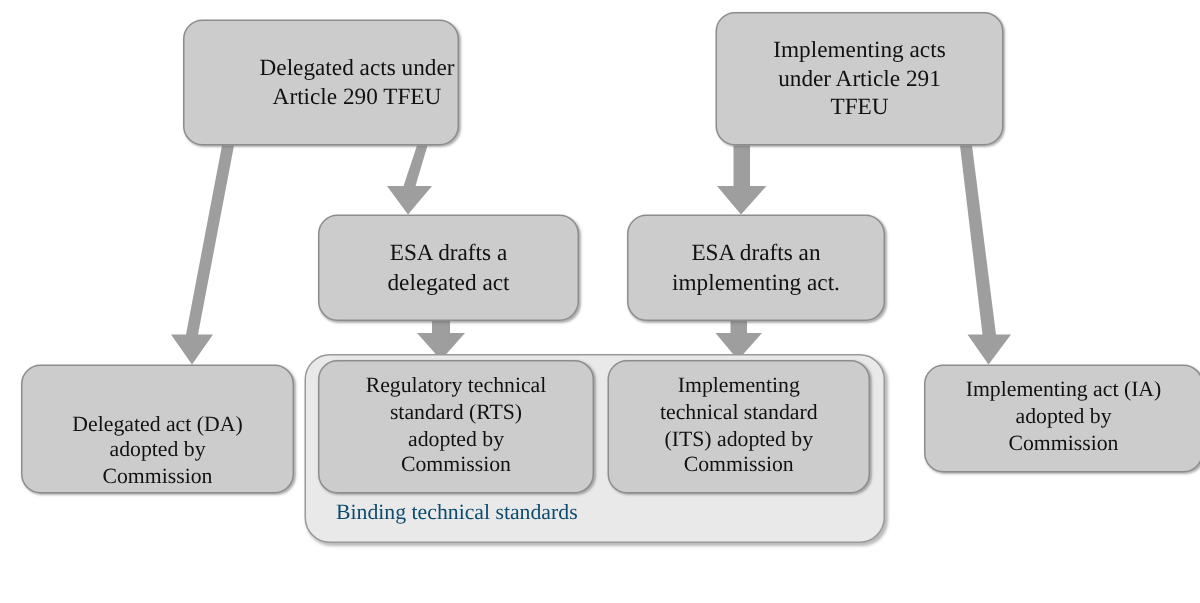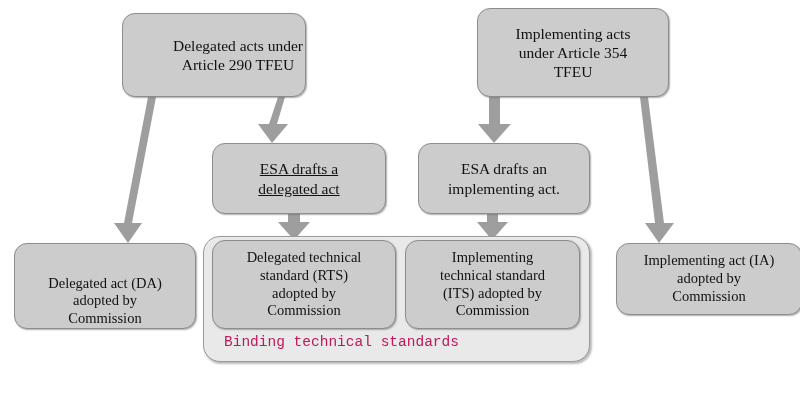--- a/index.html
+++ b/index.html
@@ -48,28 +48,28 @@
     box-sizing: border-box;
     background: #e9e9e9;
     border: 1.4px solid #9a9a9a;
     border-radius: 17px;
     z-index: 2;
     box-shadow: 1.5px 1.5px 2px rgba(120,120,120,0.5);
   }
   .group-label {
     position: absolute;
     z-index: 4;
-    color: #be185d;
-    font-family: Liberation Mono, monospace;
+    color: #0c4a6e;
+    font-family: Liberation Serif, serif;
     white-space: nowrap;
   }
   
   #n-delegated-source { left: 122px; top: 13px;  width: 184px; height: 84px;  font-size: 15.5px; padding-left: 48px; }
   #n-implementing-source { left: 477px; top: 8px; width: 192px; height: 89px; font-size: 15.5px; }
-  #n-esa-delegated { left: 212px; top: 143px; width: 174px; height: 71px; font-size: 15.5px; text-decoration: underline; }
+  #n-esa-delegated { left: 212px; top: 143px; width: 174px; height: 71px; font-size: 15.5px; }
   #n-esa-implementing { left: 418px; top: 143px; width: 172px; height: 71px; font-size: 15.5px; font-family: Liberation Serif, serif; }
   #n-da-adopted { left: 14px;  top: 243px; width: 182px; height: 86px; font-size: 14.5px; align-items: flex-end; }
   #n-rts-adopted { left: 212px; top: 240px; width: 184px; height: 89px; font-size: 14.5px; }
   #n-its-adopted { left: 405px; top: 240px; width: 175px; height: 89px; font-size: 14.5px; }
   #n-ia-adopted { left: 616px; top: 243px; width: 186px; height: 72px; font-size: 14.5px; }
   #group-bts { left: 203px; top: 236px; width: 387px; height: 126px; }
   #group-bts-label { left: 224px; top: 334px; font-size: 14.5px; }
 </style>
 </head>
 <body>
@@ -95,40 +95,40 @@
 
   <div class="group-box" id="group-bts"></div>
   <div class="group-label" id="group-bts-label">Binding technical standards</div>
 
   <div class="node" id="n-delegated-source">
     <span class="lbl">Delegated acts under
 Article 290 TFEU</span>
   </div>
   <div class="node" id="n-implementing-source">
     <span class="lbl">Implementing acts
-under Article 354
+under Article 291
 TFEU</span>
   </div>
 
   <div class="node" id="n-esa-delegated">
     <span class="lbl">ESA drafts a
 delegated act</span>
   </div>
   <div class="node" id="n-esa-implementing">
     <span class="lbl">ESA drafts an
 implementing act.</span>
   </div>
 
   <div class="node" id="n-da-adopted">
     <span class="lbl">Delegated act (DA)
 adopted by
 Commission</span>
   </div>
   <div class="node" id="n-rts-adopted">
-    <span class="lbl">Delegated technical
+    <span class="lbl">Regulatory technical
 standard  (RTS)
 adopted by
 Commission</span>
   </div>
   <div class="node" id="n-its-adopted">
     <span class="lbl">Implementing
 technical standard
 (ITS) adopted by
 Commission</span>
   </div>

